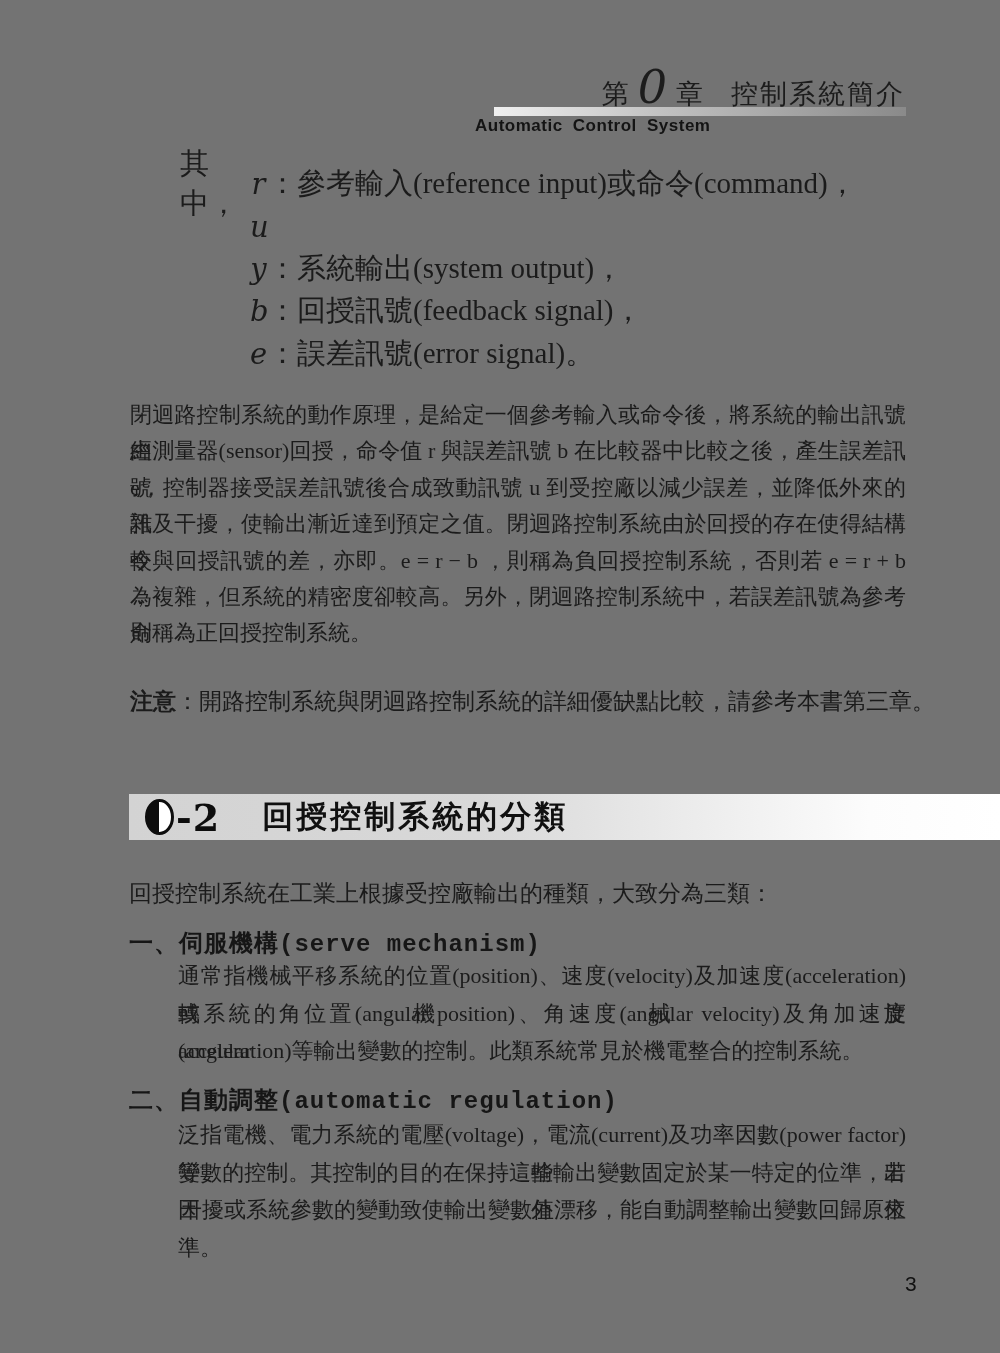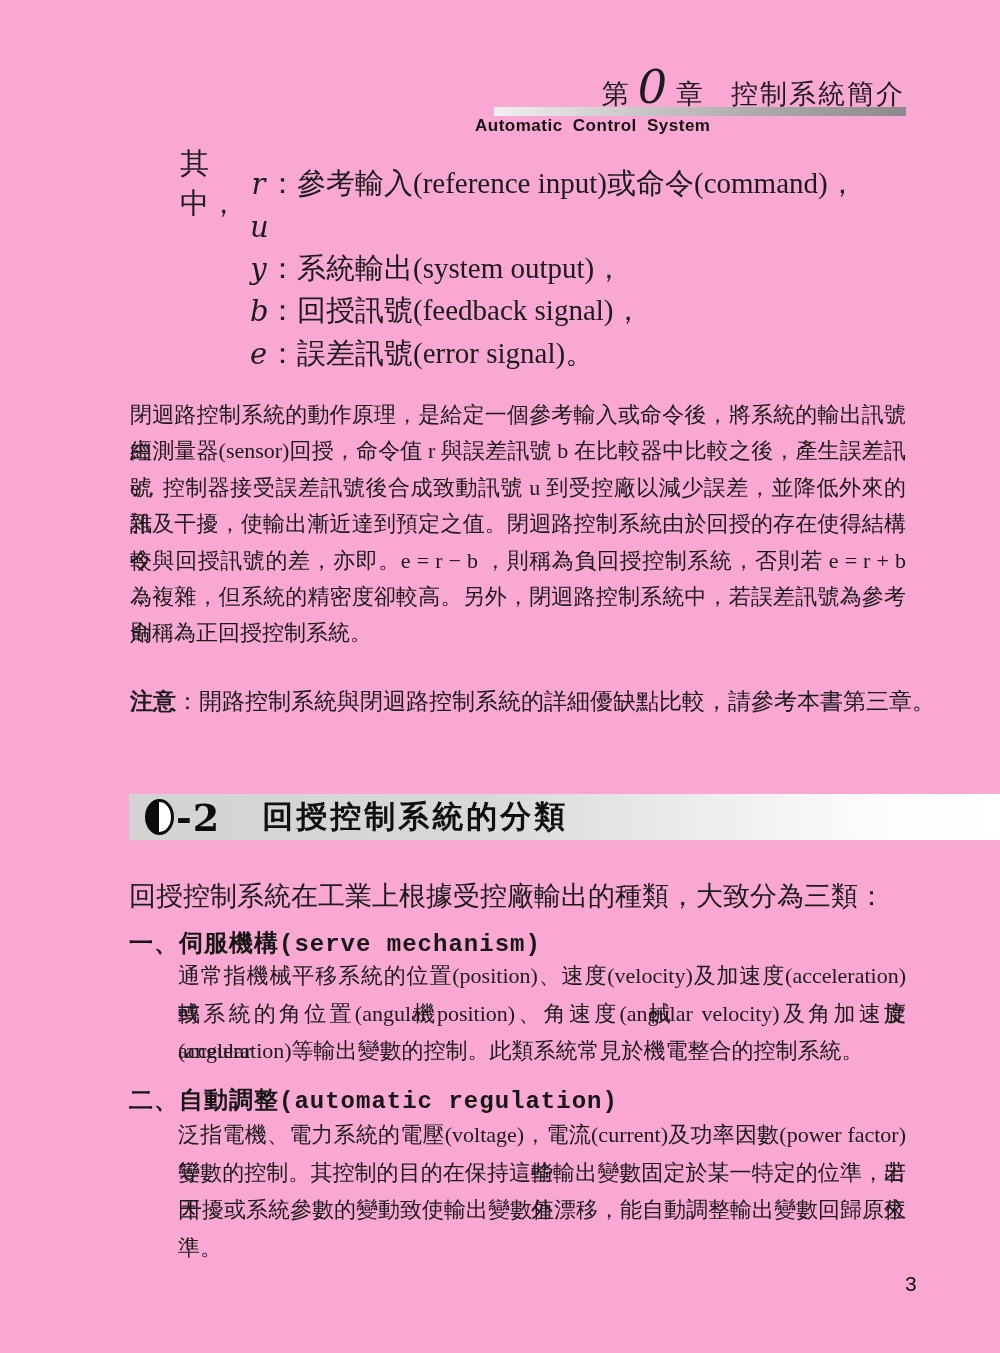--- a/index.html
+++ b/index.html
@@ -1,17 +1,17 @@
 <!DOCTYPE html>
 <html><head>
 <meta charset="utf-8">
 <style>
   html,body { margin:0; padding:0; background:#ffffff; }
   .page {
-    position:relative; width:1000px; height:1353px; background:#f9a8d4;
+    position:relative; width:1000px; height:1353px; background:#737373;
     overflow:hidden; color:#1b1b1b;
     font-family:"Liberation Serif","DejaVu Serif",serif;
   }
 
   
   .header-title {
     position:absolute; top:64px; right:95px; white-space:nowrap;
     line-height:1; color:#1c1c1c;
   }
   .ht-cjk  { font-size:27px; }
@@ -72,21 +72,21 @@
     font-size:22px; line-height:30px;
   }
   .sec-rest { letter-spacing:1px; margin-left:2px; }
   .sec-title {
     margin-left:42px;
     font-family:"Liberation Sans","DejaVu Sans",sans-serif; font-weight:bold;
     font-size:31px; letter-spacing:3px; color:#101010;
   }
 
   
-  .class-intro { position:absolute; top:878px; left:129px; font-size:27px; }
+  .class-intro { position:absolute; top:878px; left:129px; font-size:23px; }
 
   .cat-heading {
     position:absolute; left:129px;
     font-family:Liberation Mono, monospace; font-weight:bold;
     font-size:24px; letter-spacing:1px; color:#161616;
   }
   .cat1-heading { top:927px; }
   .cat2-heading { top:1084px;text-align:right; }
 
   .cat-body { position:absolute; left:178px; width:728px; font-size:22px; }

